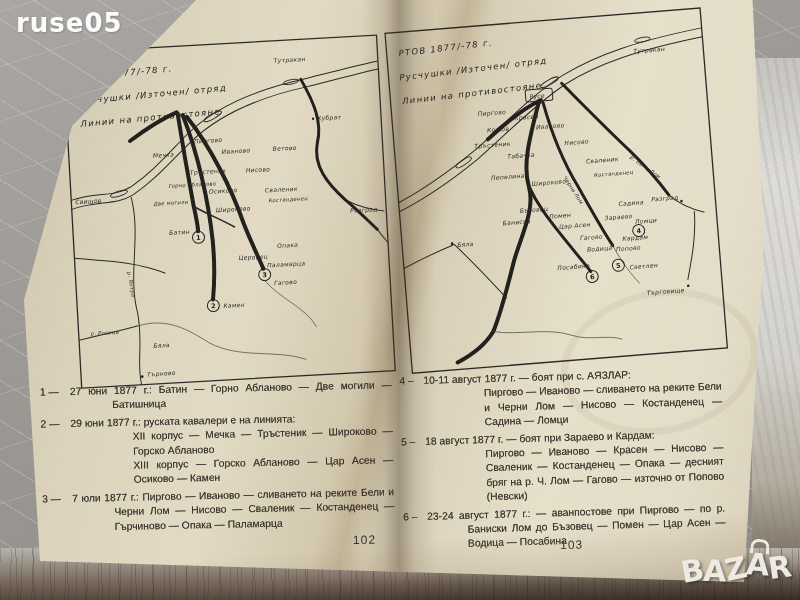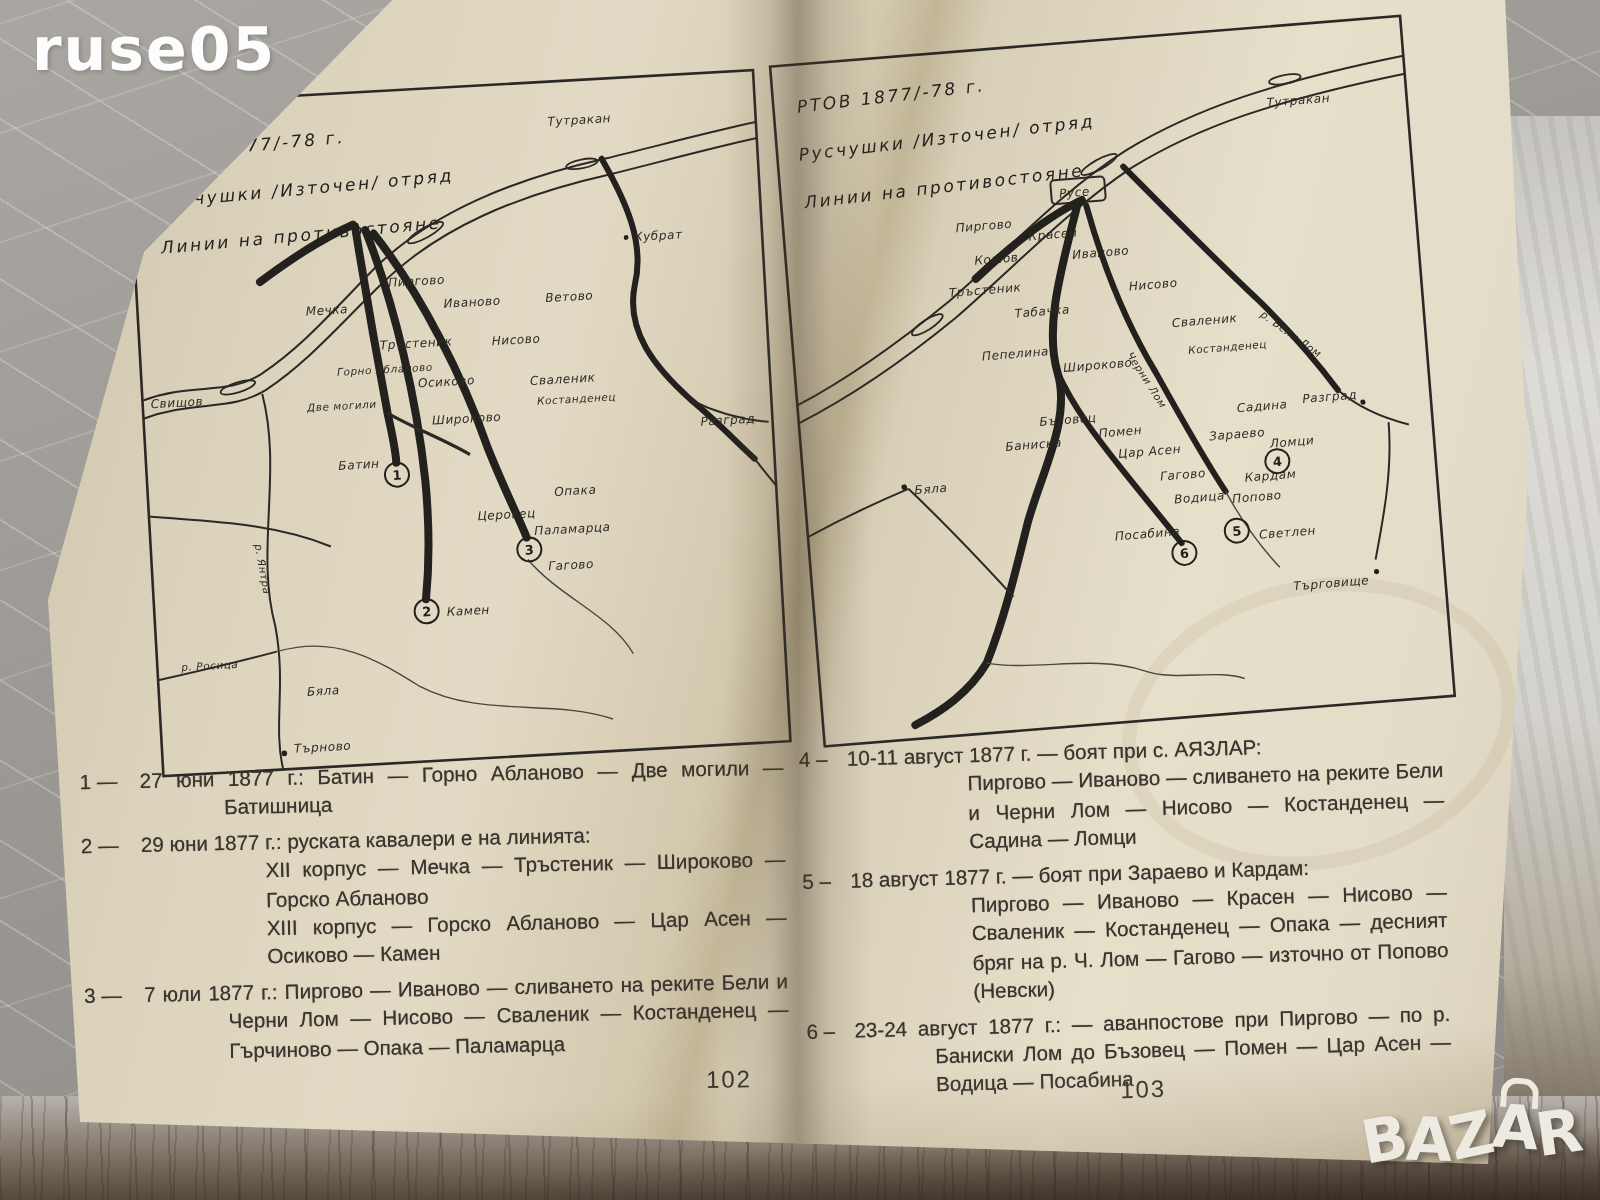--- a/index.html
+++ b/index.html
@@ -65,21 +65,21 @@
   .marker{flex:0 0 30px;}
   .entries-right .marker{flex:0 0 24px;}
   .etext{flex:1;text-align:justify;padding-left:42px;text-indent:-42px;}
   .entries-right .etext{padding-left:40px;text-indent:-40px;}
   .subline{text-indent:0;padding-left:20px;text-align:justify;}
   .pagenum{position:absolute;font-size:12px;letter-spacing:1px;color:#39352e;}
   .pagenum-left{left:318px;top:506px;}
   .pagenum-right{left:158px;top:530px;}
 
   
-  .wm-ruse{position:absolute;left:16px;top:8px;font-size:30px;font-weight:700;
+  .wm-ruse{position:absolute;left:16px;top:8px;font-size:26px;font-weight:700;
     font-family:"DejaVu Sans",sans-serif;color:#fdfdfd;letter-spacing:1px;
     text-shadow:1px 1px 2px rgba(0,0,0,.18);text-align:right;}
   .wm-bazar{position:absolute;left:681px;top:551px;transform:rotate(-3deg);
     font-family:"DejaVu Sans",sans-serif;font-weight:900;font-size:30px;color:#edeae2;
     text-shadow:2px 2px 3px rgba(30,25,20,.45);letter-spacing:-1px;}
   .wm-bazar span{display:inline-block;position:relative;}
   .bz0{transform:rotate(-7deg);}
   .bz1{transform:rotate(5deg) translateY(1px);}
   .bz2{transform:rotate(-9deg);}
   .bz3{transform:rotate(7deg) translateY(-3px);}

